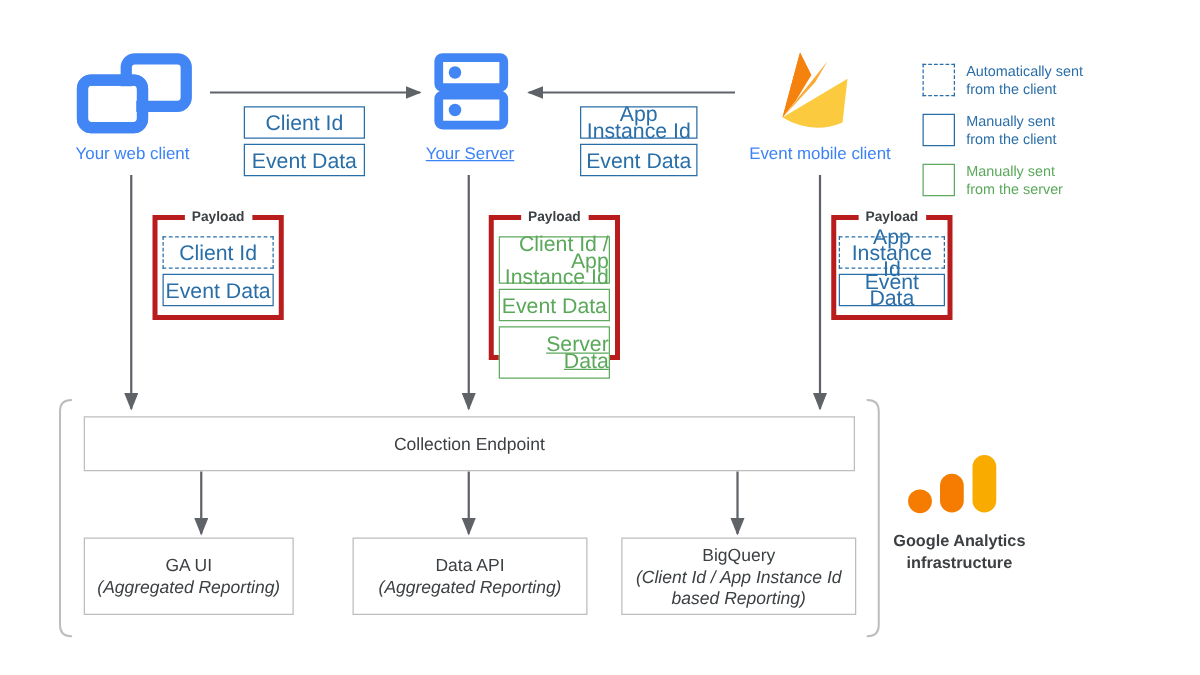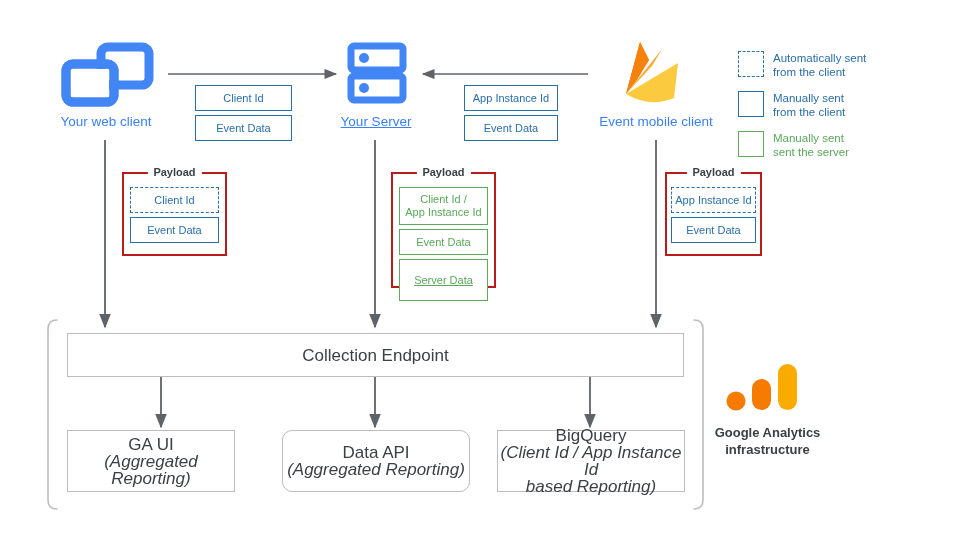--- a/index.html
+++ b/index.html
@@ -19,33 +19,33 @@
     font-size:13.5px;
     color:#3b82f6;
     text-align:center;
     white-space:nowrap;
   }
 
   
   .chip{
     box-sizing:border-box;
     display:flex;align-items:center;justify-content:center;
-    font-size:11px;
+    font-size:17px;
     line-height:13px;
     text-align:center;
     background:#fff;
   }
   .chip.blue{border:1.3px solid #2a6ea8;color:#2a6ea8;}
   .chip.blue-dashed{border:1.3px dashed #2a6ea8;color:#2a6ea8;}
-  .chip.green{border:1.3px solid #5faa5f;color:#5aa85a;}
+  .chip.green{border:1.3px solid #5faa5f;color:#5aa85a;text-align:right;}
 
   
   .payload{
     box-sizing:border-box;
-    border:2px solid #b91c1c;
+    border:4px solid #b91c1c;
     background:#fff;
   }
   .payload-title{
     position:absolute;
     top:-8px;left:50%;transform:translateX(-50%);
     background:#fff;
     padding:0 6px;
     font-size:11px;
     font-weight:bold;
     color:#3c4043;
@@ -53,21 +53,21 @@
   }
 
   
   .greybox{
     box-sizing:border-box;
     border:1px solid #bdbdbd;
     background:#fff;
     display:flex;align-items:center;justify-content:center;
     flex-direction:column;
     text-align:center;
-    font-size:17px;
+    font-size:14px;
     color:#3c4043;
     line-height:17px;
   }
   .greybox .sub{font-style:italic;}
 
   
   .legend-row{display:flex;align-items:flex-start;gap:9px;}
   .legend-swatch{
     box-sizing:border-box;
     width:26px;height:26px;background:#fff;flex:0 0 auto;
@@ -182,21 +182,21 @@
 
   <div class="abs greybox" style="left:67px;top:333px;width:617px;height:44px;">
     <span>Collection Endpoint</span>
   </div>
 
   <div class="abs greybox" style="left:67px;top:430px;width:168px;height:62px;">
     <span>GA UI</span>
     <span class="sub">(Aggregated Reporting)</span>
   </div>
 
-  <div class="abs greybox" style="left:282px;top:430px;width:188px;height:62px;border-radius:10px;">
+  <div class="abs greybox" style="left:282px;top:430px;width:188px;height:62px;">
     <span>Data API</span>
     <span class="sub">(Aggregated Reporting)</span>
   </div>
 
   <div class="abs greybox" style="left:497px;top:430px;width:188px;height:62px;">
     <span>BigQuery</span>
     <span class="sub" style="white-space:pre-line;">(Client Id / App Instance Id
 based Reporting)</span>
   </div>
 
@@ -225,19 +225,19 @@
       <span class="legend-text blue">
         <span style="display:block;">Manually sent</span>
         <span style="display:block;">from the client</span>
       </span>
     </div>
 
     <div class="legend-row">
       <span class="legend-swatch sw-green"></span>
       <span class="legend-text green">
         <span style="display:block;">Manually sent</span>
-        <span style="display:block;">sent the server</span>
+        <span style="display:block;">from the server</span>
       </span>
     </div>
 
   </div>
 
 </div>
 
 </body></html>

